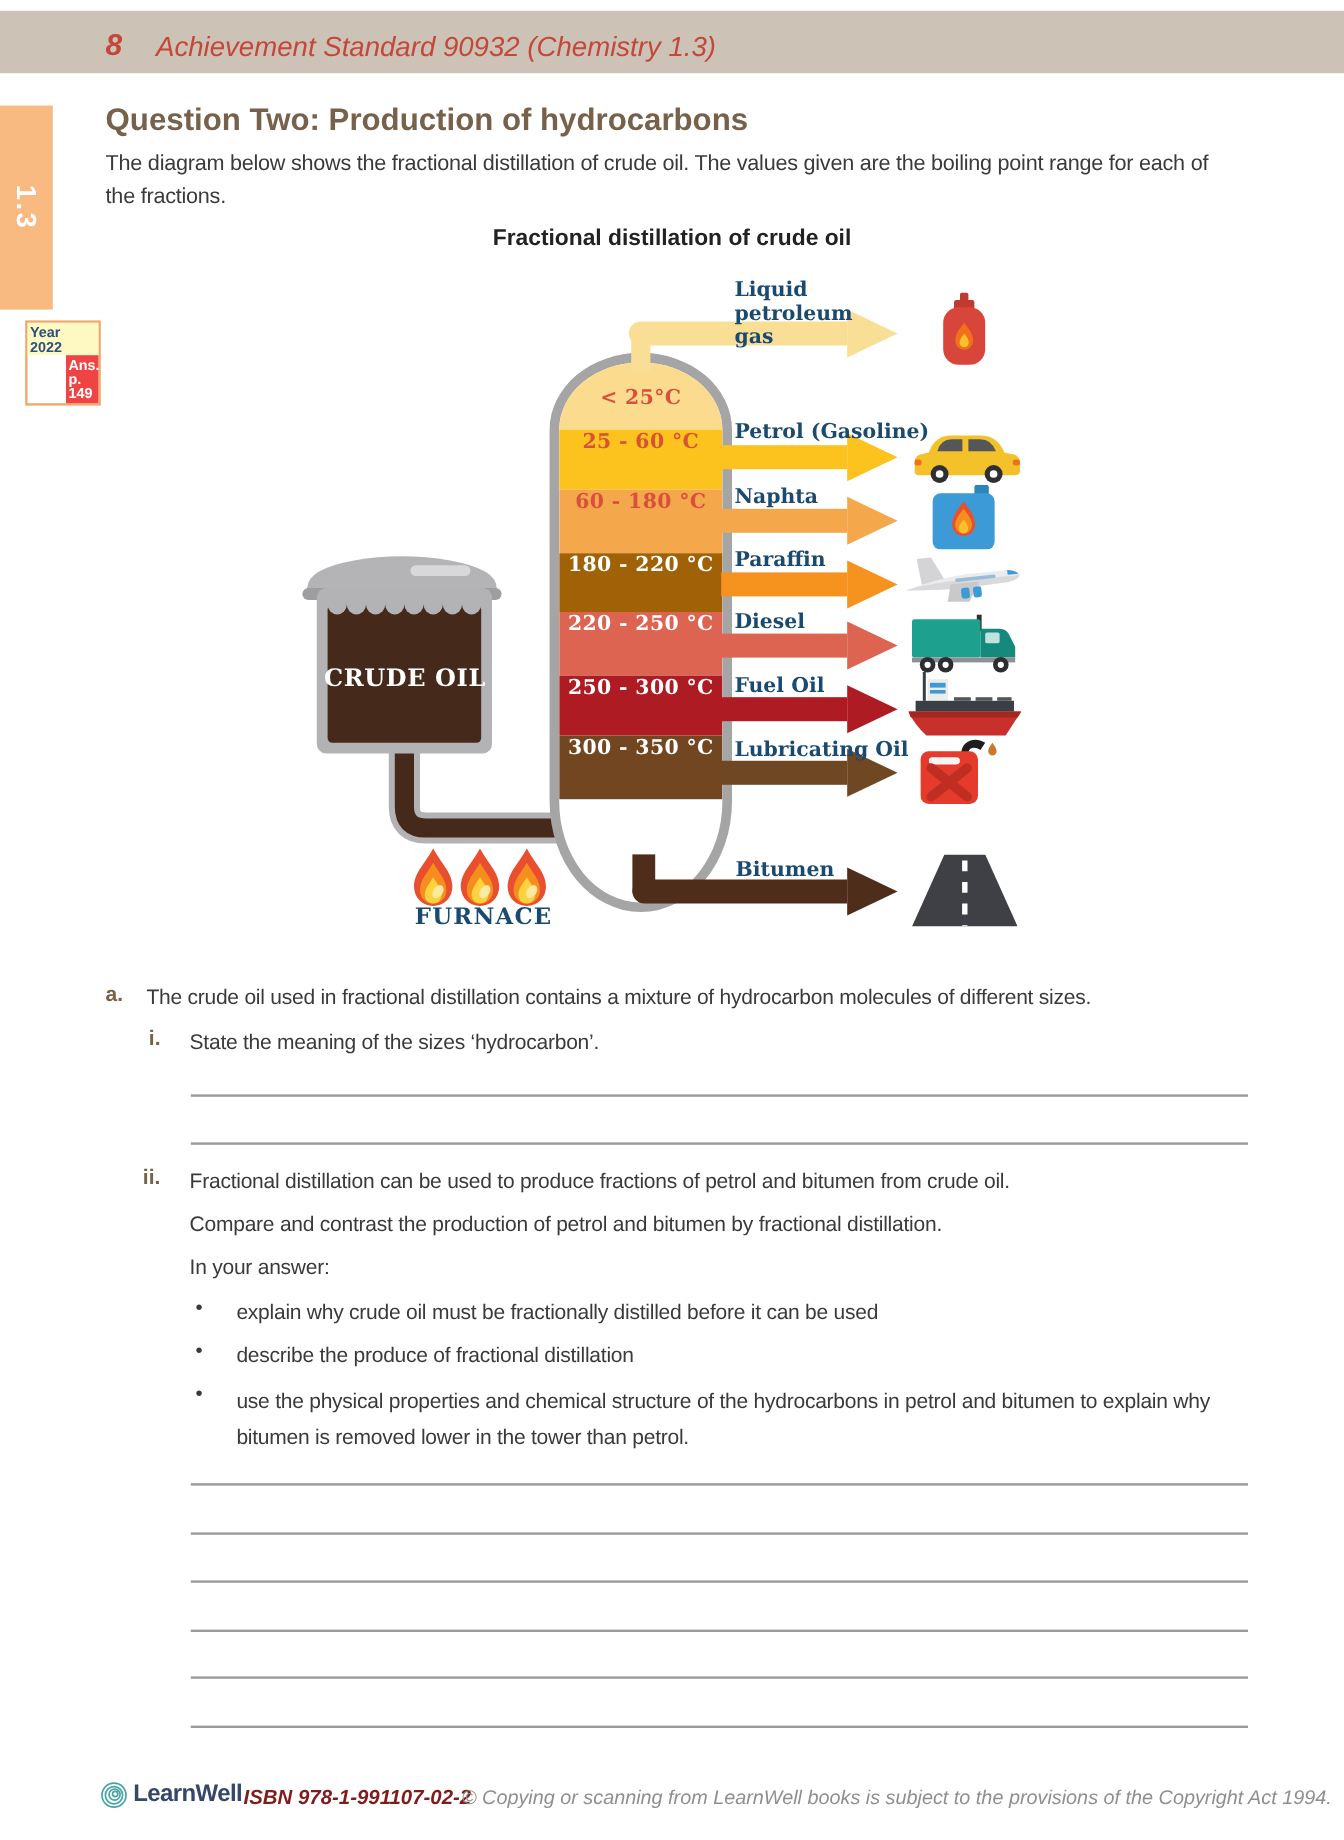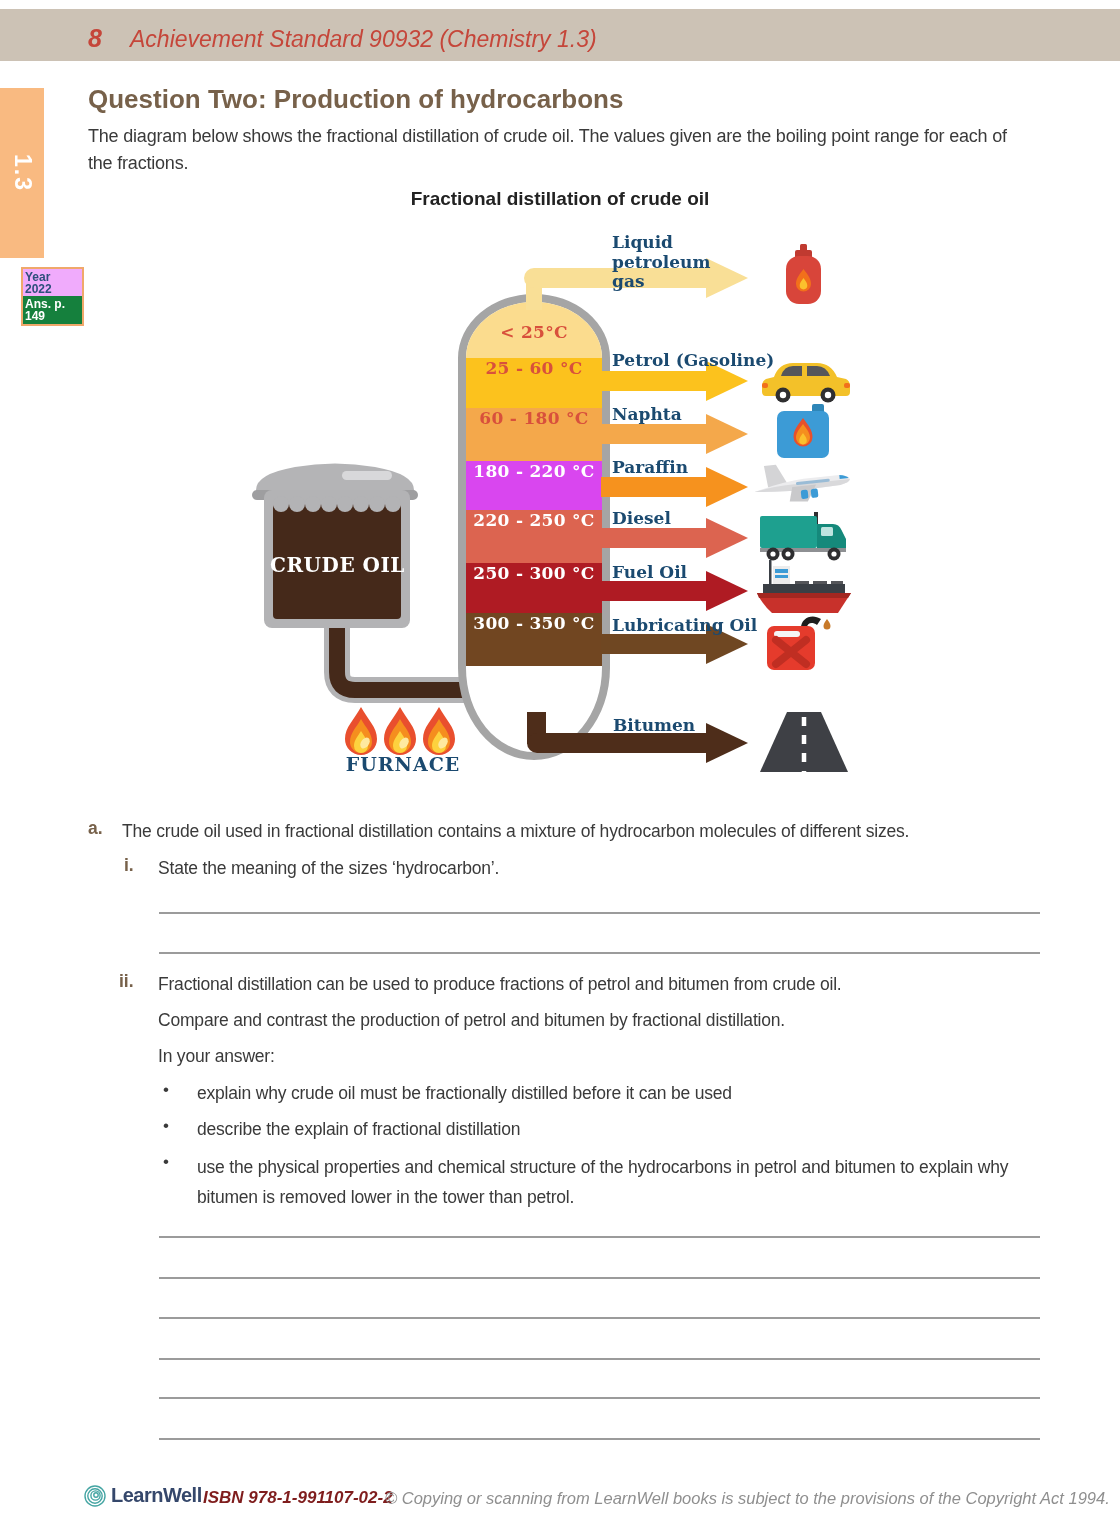--- a/index.html
+++ b/index.html
@@ -10,22 +10,22 @@
 
   
   .header-bar { left:0; top:9px; width:1120px; height:52px; background:#CCC2B5; display:flex; align-items:center; }
   .header-num { position:absolute; left:88px; top:24px; font-size:25px; font-weight:bold; font-style:italic; color:#C5463A; }
   .header-title { position:absolute; left:130px; top:26px; font-size:23px; font-style:italic; color:#C5463A; }
 
   
   .side-tab { left:0; top:88px; width:44px; height:170px; background:#F9BA81; display:flex; align-items:center; justify-content:center; }
   .side-tab span { writing-mode:vertical-rl; font-size:23px; font-weight:bold; color:#ffffff; letter-spacing:2px; }
   .year-badge { left:21px; top:267px; width:63px; border:2px solid #F0A86B; background:#fff; font-weight:bold; font-size:12px; line-height:1; text-align:left; }
-  .year-badge .yb-top { color:#2D4F7C; padding:2px 2px 1px 2px; background:#f0abfc; }
-  .year-badge .yb-bot { color:#ffffff; background:#15803d; padding:2px 2px 2px 2px; }
+  .year-badge .yb-top { color:#2D4F7C; padding:2px 2px 1px 2px; background:#fef9c3; }
+  .year-badge .yb-bot { color:#ffffff; background:#ef4444; padding:2px 2px 2px 2px;margin-left:32px; }
 
   
   .q-title { left:88px; top:84px; font-size:26px; font-weight:bold; color:#77614A; }
   .q-intro { left:88px; top:123px; width:920px; font-size:18px; line-height:27px; color:#3A3A3A; letter-spacing:-0.2px; }
 
   
   .diag-title { left:0; top:188px; width:1120px; text-align:center; font-size:19px; font-weight:bold; color:#222222; }
 
   .tower { left:458px; top:294px; width:152px; height:466px; border:8px solid #A5A5A5;
            border-radius:76px 76px 76px 76px / 64px 64px 92px 92px; overflow:hidden; background:#fff; }
@@ -161,21 +161,21 @@
   <div class="abs tower" style="border-color: rgb(165, 165, 165);">
     <div class="band band-0" style="background-color: rgb(251, 220, 142);">
         <span style="color: rgb(216, 80, 60);">&lt; 25°C</span>
       </div>
     <div class="band band-1" style="background-color: rgb(252, 194, 29);">
         <span style="color: rgb(216, 80, 60);">25 - 60 °C</span>
       </div>
     <div class="band band-2" style="background-color: rgb(244, 168, 75);">
         <span style="color: rgb(216, 80, 60);">60 - 180 °C</span>
       </div>
-    <div class="band band-3" style="background-color: #d946ef;">
+    <div class="band band-3" style="background-color: #a16207;">
         <span style="color: rgb(255, 255, 255);">180 - 220 °C</span>
       </div>
     <div class="band band-4" style="background-color: rgb(220, 100, 80);">
         <span style="color: rgb(255, 255, 255);">220 - 250 °C</span>
       </div>
     <div class="band band-5" style="background-color: rgb(175, 27, 35);">
         <span style="color: rgb(255, 255, 255);">250 - 300 °C</span>
       </div>
     <div class="band band-6" style="background-color: rgb(113, 70, 33);">
         <span style="color: rgb(255, 255, 255);">300 - 350 °C</span>
@@ -310,21 +310,21 @@
   <div class="ans-line" style="top:952px;"></div>
 
   <div class="abs q-marker" style="left:119px; top:971px;">ii.</div>
   <div class="abs q-text" style="left:158px; top:971px; width:890px;">Fractional distillation can be used to produce fractions of petrol and bitumen from crude oil.</div>
   <div class="abs q-text" style="left:158px; top:1007px; width:890px;">Compare and contrast the production of petrol and bitumen by fractional distillation.</div>
   <div class="abs q-text" style="left:158px; top:1043px; width:890px;">In your answer:</div>
 
   <div class="bullet-dot" style="left:163px; top:1080px;">•</div>
   <div class="abs q-text" style="left:197px; top:1080px; width:862px;">explain why crude oil must be fractionally distilled before it can be used</div>
   <div class="bullet-dot" style="left:163px; top:1116px;">•</div>
-  <div class="abs q-text" style="left:197px; top:1116px; width:862px;">describe the explain of fractional distillation</div>
+  <div class="abs q-text" style="left:197px; top:1116px; width:862px;">describe the produce of fractional distillation</div>
   <div class="bullet-dot" style="left:163px; top:1152px;">•</div>
   <div class="abs q-text" style="left:197px; top:1152px; width:862px; line-height:30px;">use the physical properties and chemical structure of the hydrocarbons in petrol and bitumen to explain why bitumen is removed lower in the tower than petrol.</div>
 
   <div class="ans-line" style="top:1236px;"></div>
   <div class="ans-line" style="top:1277px;"></div>
   <div class="ans-line" style="top:1317px;"></div>
   <div class="ans-line" style="top:1358px;"></div>
   <div class="ans-line" style="top:1397px;"></div>
   <div class="ans-line" style="top:1438px;"></div>
 

